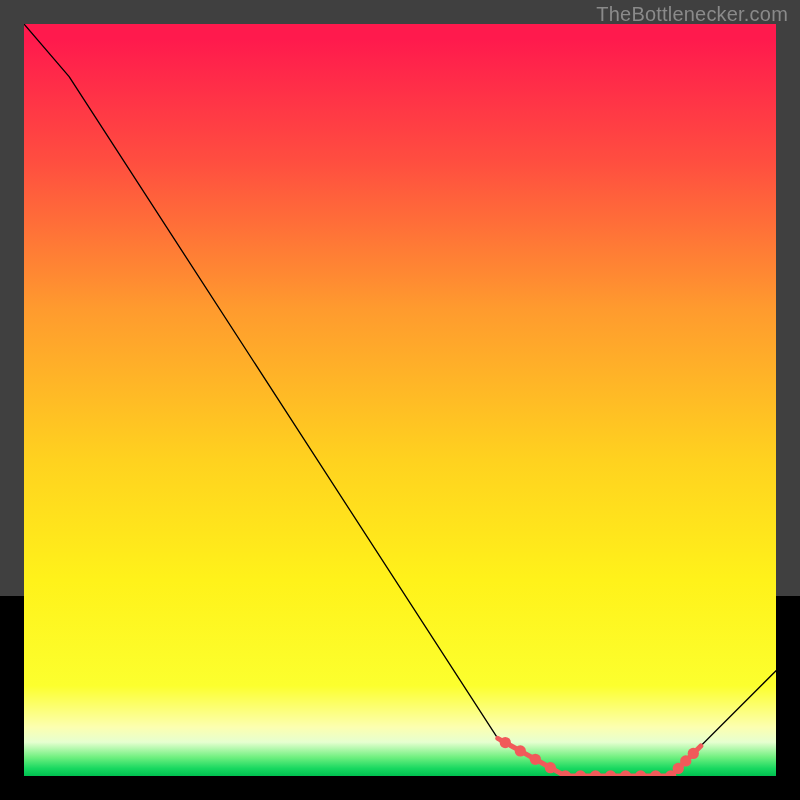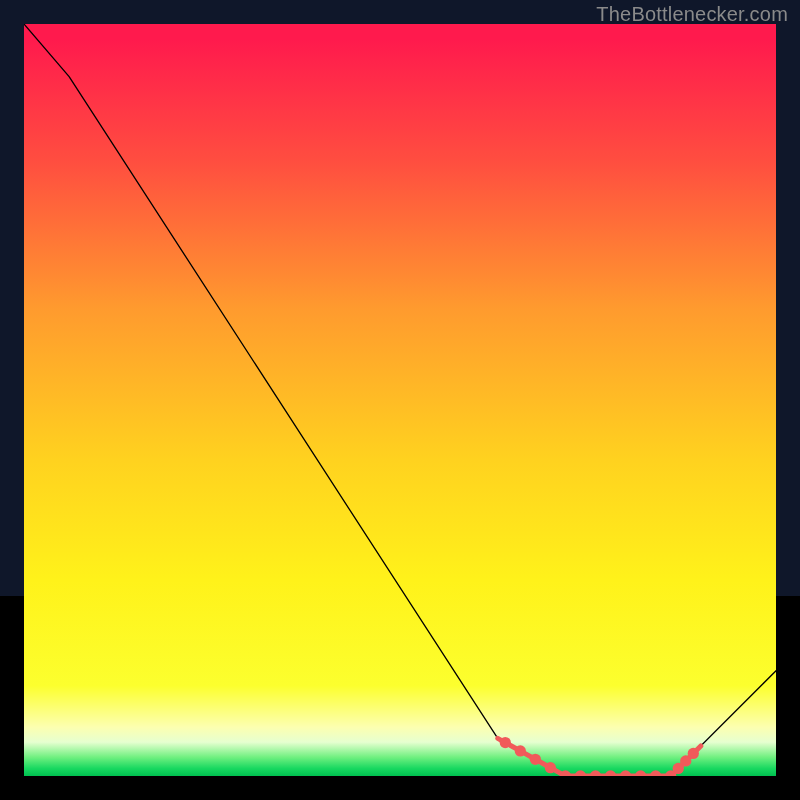--- a/index.html
+++ b/index.html
@@ -8,21 +8,21 @@
     width: 800px;
     height: 800px;
     background: #000;
     overflow: hidden;
     font-family: Arial, Helvetica, sans-serif;
   }
   .stage {
     position: relative;
     width: 800px;
     height: 596px;
-    background: #0f172a;
+    background: #404040;
   }
   .attribution {
     position: absolute;
     top: 3px;
     right: 12px;
     color: #8a8a8a;
     font-size: 20px;
     letter-spacing: 0.2px;
     font-weight: 500;
   }

